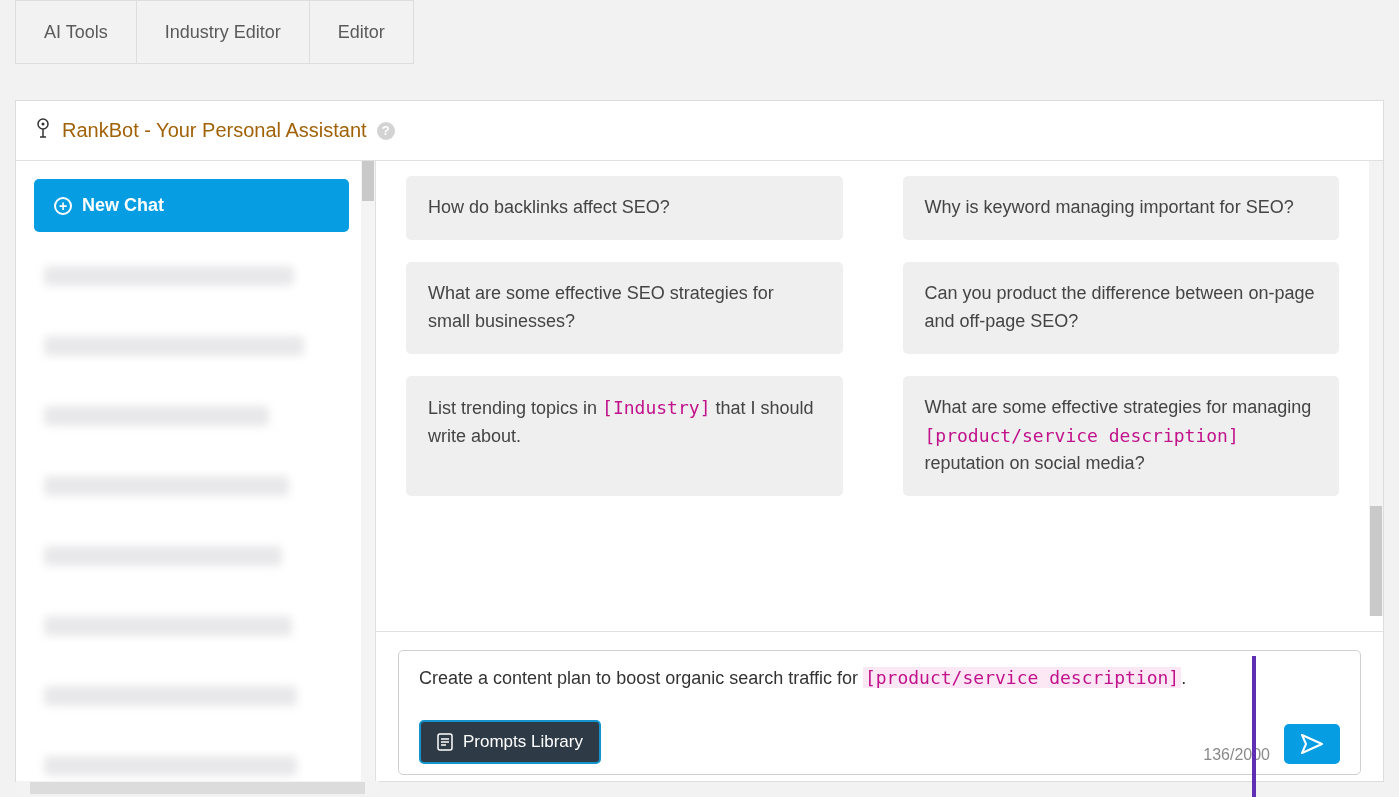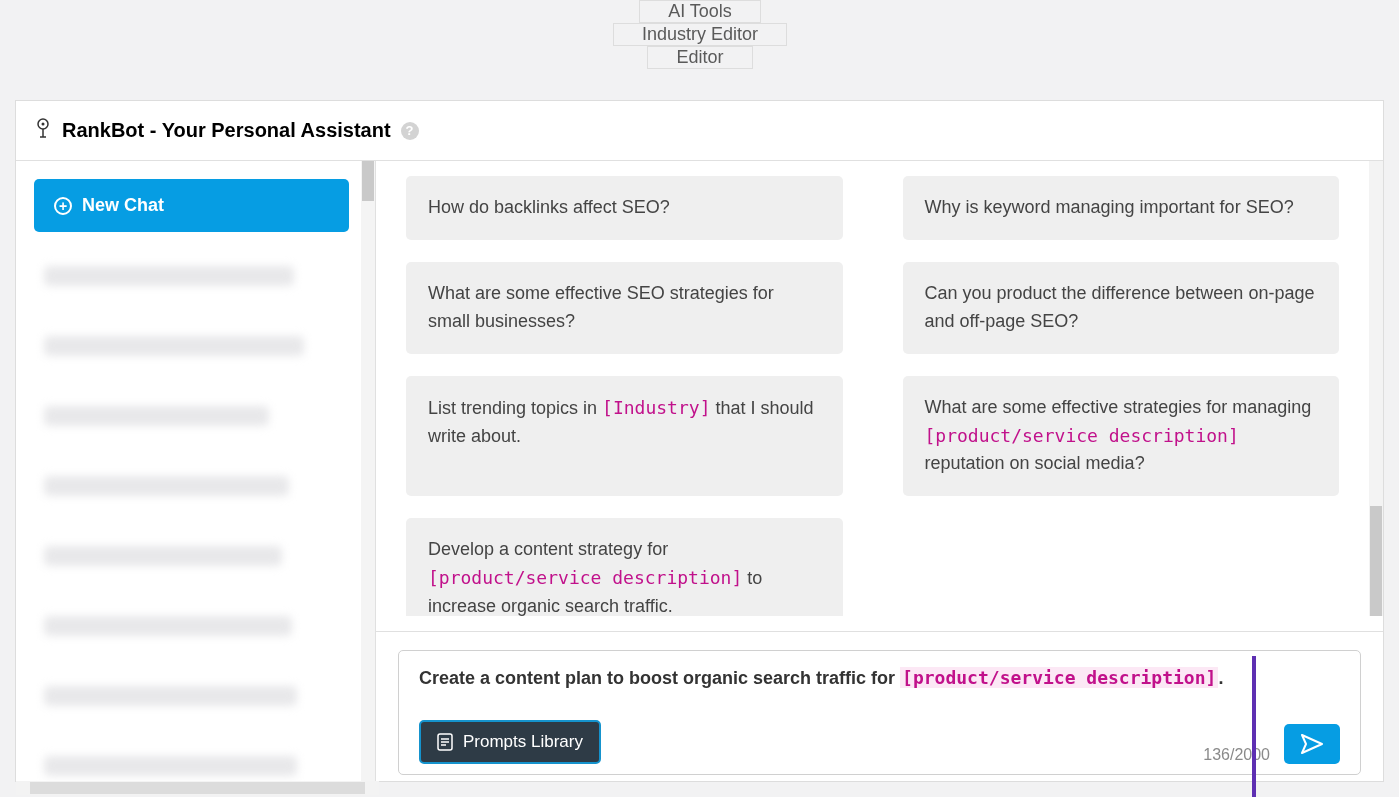--- a/index.html
+++ b/index.html
@@ -12,22 +12,21 @@
     color: #333;
     overflow: hidden;
   }
 
   
   .tabs-bar {
     position: absolute;
     left: 15px; top: 0; right: 15px;
     height: 64px;
     display: flex;
-    align-items: center;
-    flex-direction: column;
+    align-items: flex-start;
   }
   .tab {
     display: flex; align-items: center;
     padding: 0 28px;
     font-size: 18px;
     color: #5a5a5a;
     background: #f2f2f3;
     border: 1px solid #ddd;
     margin-right: -1px;
     cursor: pointer;
@@ -56,22 +55,22 @@
   .panel-title-bar {
     height: 60px;
     border-bottom: 1px solid #e0e0e0;
     display: flex;
     align-items: center;
     padding: 0 18px;
     gap: 10px;
   }
   .panel-title-text {
     font-size: 20px;
-    font-weight: 700;
-    color: #000000;
+    font-weight: 400;
+    color: #a16207;
   }
   .help-badge {
     display:inline-flex; align-items:center; justify-content:center;
     width:18px;height:18px;border-radius:50%;
     background:#d3d3d3;color:#fff;font-size:13px;font-weight:bold;
   }
 
   
   .panel-body {
     flex: 1;
@@ -192,21 +191,20 @@
   .input-box{
     border:1px solid #d0d0d0;
     border-radius:5px;
     height:125px;
     padding:16px 20px 10px 20px;
     display:flex;flex-direction:column;
   }
   .entered-text{
     font-size:18px;color:#333;
     flex:1;
-    font-weight:bold;
   }
   .entered-text .ph{
     font-family: ui-monospace, Menlo, Consolas, monospace;
     color:#c1118b;
     background:#fce8f5;
     padding:0 2px;
   }
   .input-footer{
     display:flex;align-items:flex-end;
     gap:14px;
@@ -304,21 +302,20 @@
     <div class="content">
 
       <div class="suggestions-area">
         <div class="sugg-grid" id="sugg-grid">
             <div class="sugg-card"><span>How do backlinks affect SEO?</span></div>
             <div class="sugg-card"><span>Why is keyword managing important for SEO?</span></div>
             <div class="sugg-card"><span>What are some effective SEO strategies for small businesses?</span></div>
             <div class="sugg-card"><span>Can you product the difference between on-page and off-page SEO?</span></div>
             <div class="sugg-card"><span>List trending topics in </span><span class="ph">[Industry]</span><span> that I should write about.</span></div>
             <div class="sugg-card"><span>What are some effective strategies for managing </span><span class="ph">[product/service description]</span><span> reputation on social media?</span></div>
-            <div class="sugg-card"><span>Develop a content strategy for </span><span class="ph">[product/service description]</span><span> to increase organic search traffic.</span></div>
           </div>
       </div>
       <div class="content-scroll-track">
         <div class="content-scroll-thumb"></div>
       </div>
 
       <svg class="annotation-arrow" viewBox="0 0 30 180">
         <path d="M15 5 v150" stroke="#5e2fb2" stroke-width="4" fill="none"></path>
         <path d="M5 148 L15 170 L25 148 Z" fill="#5e2fb2"></path>
       </svg>

